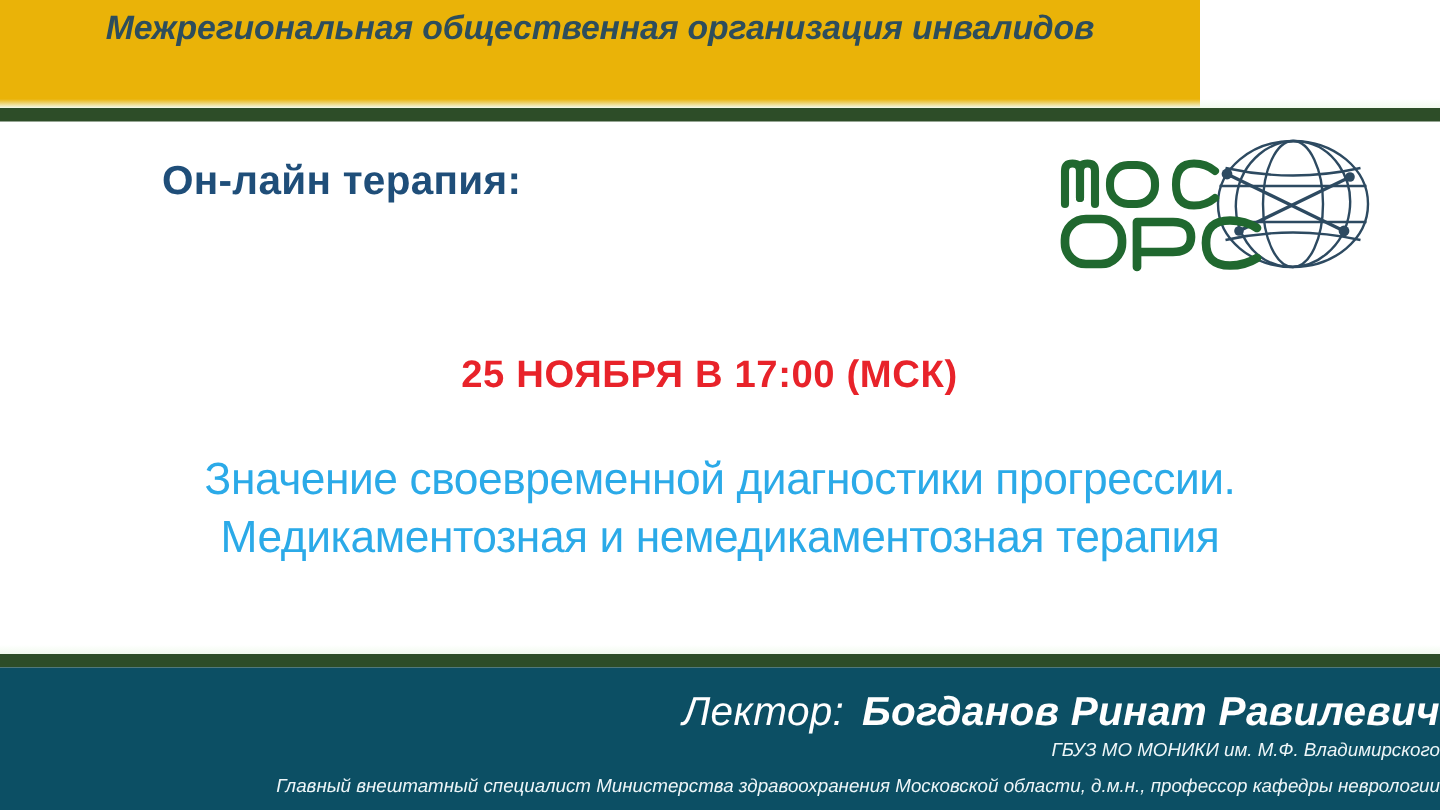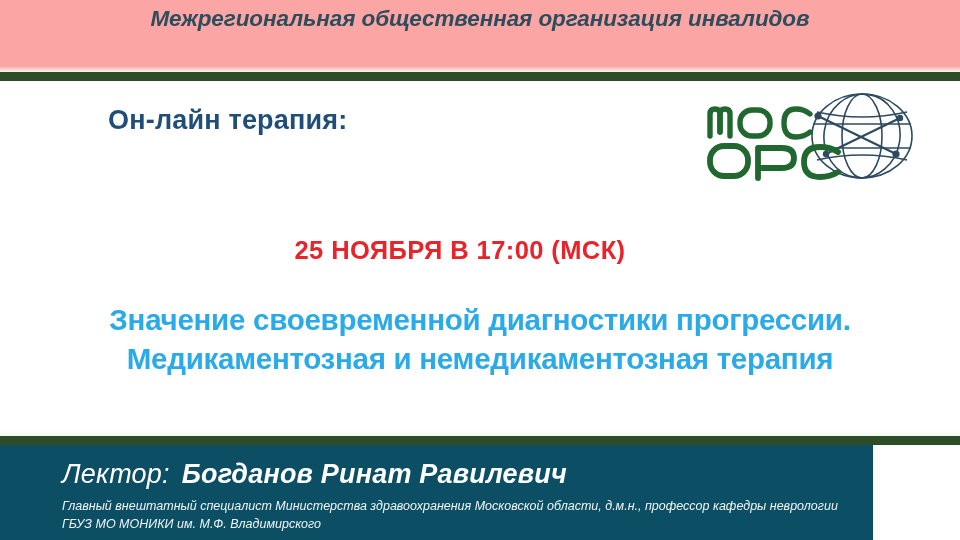--- a/index.html
+++ b/index.html
@@ -22,23 +22,23 @@
     height: 540px;
     background: #ffffff;
     overflow: hidden;
   }
 
   
   .header-band {
     position: absolute;
     left: 0;
     top: 0;
-    width: 960px;
+    width: 800px;
     height: 72px;
-    background: #fca5a5;
+    background: #eab308;
     text-align: center;
     box-sizing: border-box;
     padding-top: 4px;
   }
   .org-line1 {
     font-style: italic;
     font-weight: 700;
     font-size: 22.5px;
     line-height: 30px;
     color: #2d4d5c;
@@ -113,51 +113,53 @@
   .date-line {
     position: absolute;
     left: 0;
     top: 236px;
     width: 920px;
     text-align: center;
     font-size: 25.5px;
     font-weight: 700;
     color: #e8232a;
     letter-spacing: 0.4px;
+    padding-left: 13px;
   }
 
   
   .main-title {
     position: absolute;
     left: 0;
     top: 300px;
     width: 960px;
     text-align: center;
     color: #2bAAE8;
-    font-weight: 700;
+    font-weight: 400;
     font-size: 30px;
     line-height: 39px;
     letter-spacing: -0.3px;
   }
   .main-title .tl {
     display: block;
     white-space: nowrap;
     transform: scaleX(0.985);
   }
 
   
   .footer {
     position: absolute;
     left: 0;
     top: 445px;
-    width: 873px;
+    width: 960px;
     height: 95px;
     background: #0c4f64;
     box-sizing: border-box;
     padding: 12px 0 0 62px;
+    text-align: right;
   }
   .lecturer-row {
     white-space: nowrap;
     color: #ffffff;
     font-style: italic;
     font-size: 27px;
     line-height: 34px;
   }
   .lecturer-label {
     font-weight: 400;
@@ -236,17 +238,17 @@
     <span class="tl">Медикаментозная и немедикаментозная терапия</span>
   </div>
 
   <div class="rule-glow glow-bottom"></div>
   <div class="rule-green rule-bottom"></div>
 
   <div class="footer">
     <div class="lecturer-row">
       <span class="lecturer-label">Лектор:</span><span class="lecturer-name">Богданов Ринат Равилевич</span>
     </div>
+    <div class="credentials" style="margin-top:0">ГБУЗ МО МОНИКИ им. М.Ф. Владимирского</div>
     <div class="credentials">Главный внештатный специалист Министерства здравоохранения Московской области, д.м.н., профессор кафедры неврологии</div>
-    <div class="credentials" style="margin-top:0">ГБУЗ МО МОНИКИ им. М.Ф. Владимирского</div>
   </div>
 
 </div>
 
 </body></html>

